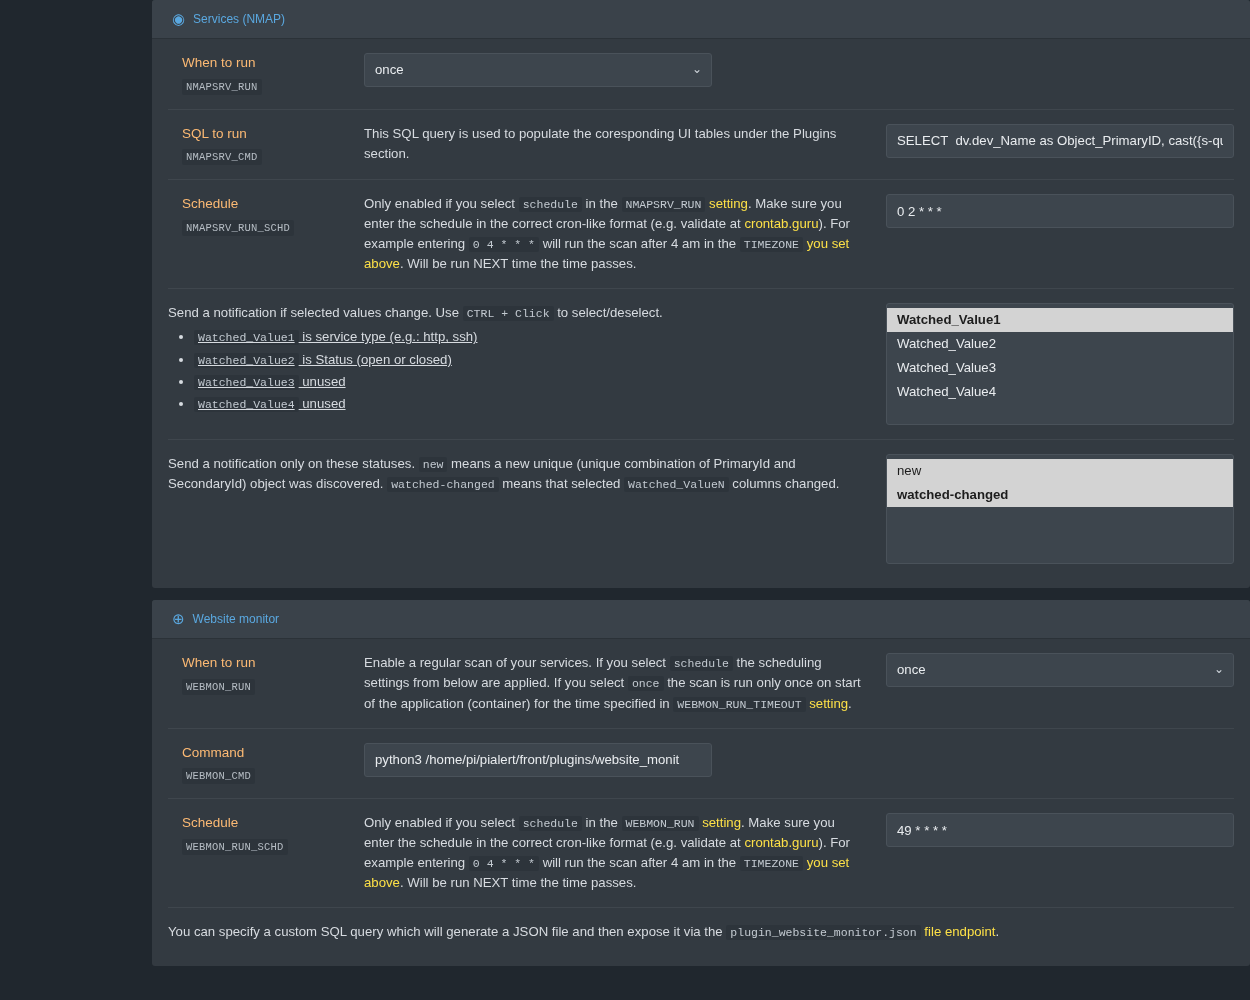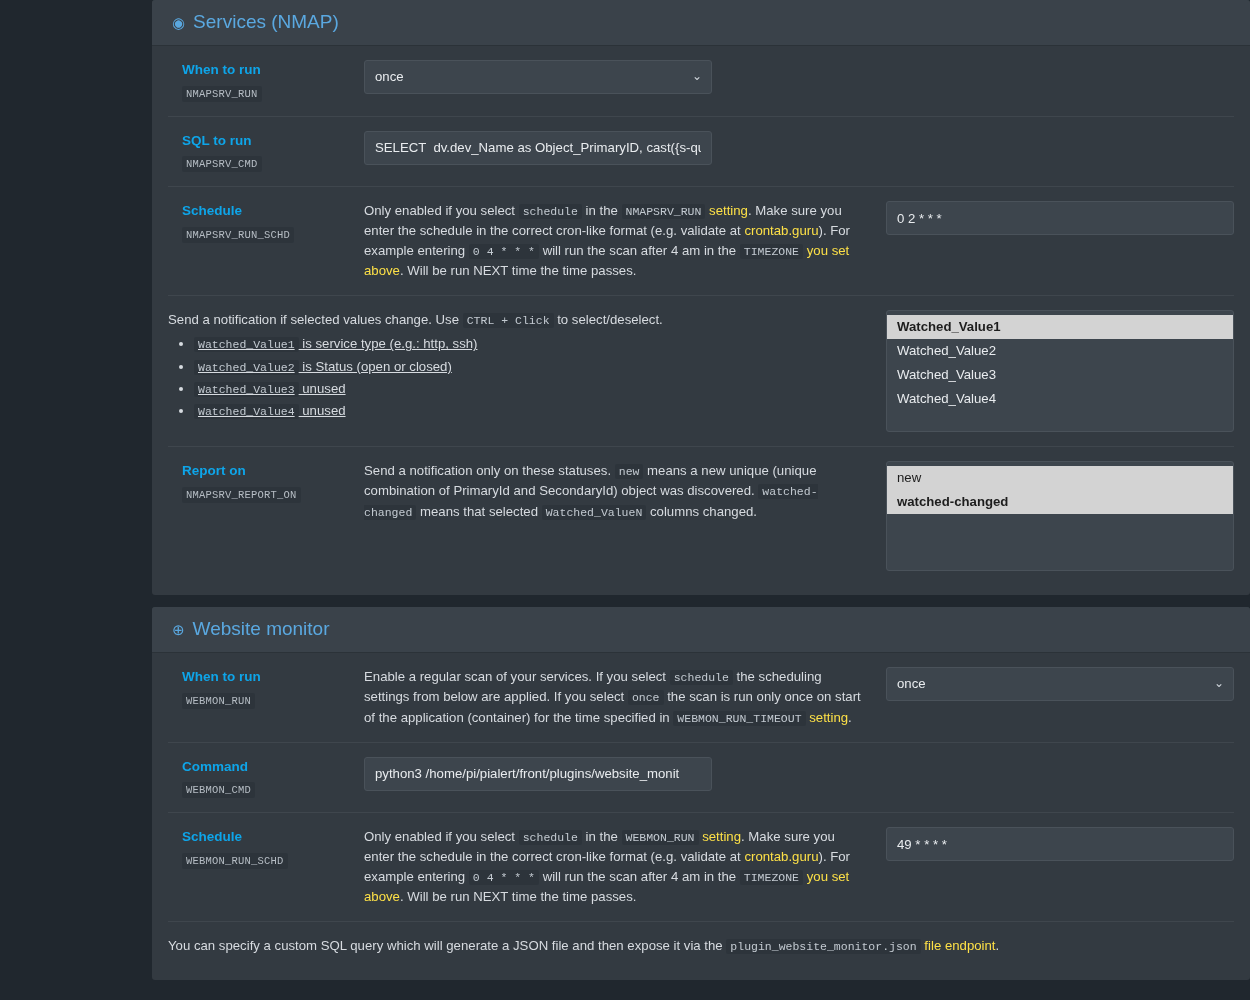--- a/index.html
+++ b/index.html
@@ -40,43 +40,43 @@
     border-bottom: 1px solid #2b3238;
   }
   .card-header .hdr-icon {
     color: #5aa8e0;
     font-size: 15px;
     line-height: 1;
     display: inline-block;
   }
   .card-header .hdr-title {
     color: #5aa8e0;
-    font-size: 19px;
+    font-size: 12px;
     font-weight: 400;
   }
   .card-body { padding: 0 16px 10px 16px; }
 
   .row {
     display: flex;
     align-items: flex-start;
     padding: 14px 0 14px 0;
     border-bottom: 1px solid #3f464d;
   }
   .row:last-child { border-bottom: none; }
 
   .col-label {
     width: 196px;
     flex: 0 0 196px;
     padding-right: 10px;
     padding-left: 14px;
   }
   .lbl-title {
-    color: #0ea5e9;
+    color: #fdba74;
     font-size: 13.5px;
-    font-weight: bold;
+    font-weight: normal;
     line-height: 1.45;
     display: block;
   }
   .lbl-code {
     display: inline-block;
     margin-top: 6px;
     background: #2d343b;
     color: #b6bdc4;
     font-family: "Liberation Mono", monospace;
     font-size: 10.5px;
@@ -178,20 +178,21 @@
             <div class="col-label"><span class="lbl-title">When to run</span><span class="lbl-code">NMAPSRV_RUN</span></div>
             <div class="col-ctl">
               <div class="selwrap">
                 <div class="sel">once</div>
                 <span class="chev">⌄</span>
               </div>
             </div>
           </div>
           <div class="row">
             <div class="col-label"><span class="lbl-title">SQL to run</span><span class="lbl-code">NMAPSRV_CMD</span></div>
+            <div class="col-desc">This SQL query is used to populate the coresponding UI tables under the Plugins section.</div>
             <div class="col-ctl"><input class="txt" type="text" value="SELECT  dv.dev_Name as Object_PrimaryID, cast({s-quo" style=""></div>
           </div>
           <div class="row">
             <div class="col-label"><span class="lbl-title">Schedule</span><span class="lbl-code">NMAPSRV_RUN_SCHD</span></div>
             <div class="col-desc">Only enabled if you select <code>schedule</code> in the <code>NMAPSRV_RUN</code> <a>setting</a>. Make sure you enter the schedule in the correct cron-like format (e.g. validate at <a>crontab.guru</a>). For example entering <code>0 4 * * *</code> will run the scan after 4 am in the <code>TIMEZONE</code> <a>you set above</a>. Will be run NEXT time the time passes.</div>
             <div class="col-ctl"><input class="txt" type="text" value="0 2 * * *" style=""></div>
           </div>
           <div class="row">
             <div class="col-desc">Send a notification if selected values change. Use <code>CTRL + Click</code> to select/deselect.<ul>
                 <li><code>Watched_Value1</code> is service type (e.g.: http, ssh)</li>
@@ -202,21 +203,20 @@
             <div class="col-ctl">
               <div class="listbox h4">
                 <div class="opt sel-opt">Watched_Value1</div>
                 <div class="opt">Watched_Value2</div>
                 <div class="opt">Watched_Value3</div>
                 <div class="opt">Watched_Value4</div>
               </div>
             </div>
           </div>
           <div class="row">
-            <div class="col-label"><span class="lbl-title">Report on</span><span class="lbl-code">NMAPSRV_REPORT_ON</span></div>
             <div class="col-desc">Send a notification only on these statuses. <code>new</code> means a new unique (unique combination of PrimaryId and SecondaryId) object was discovered. <code>watched-changed</code> means that selected <code>Watched_ValueN</code> columns changed.</div>
             <div class="col-ctl">
               <div class="listbox h3">
                 <div class="opt sel-opt-plain">new</div>
                 <div class="opt sel-opt">watched-changed</div>
               </div>
             </div>
           </div>
         </div>
       </div>

